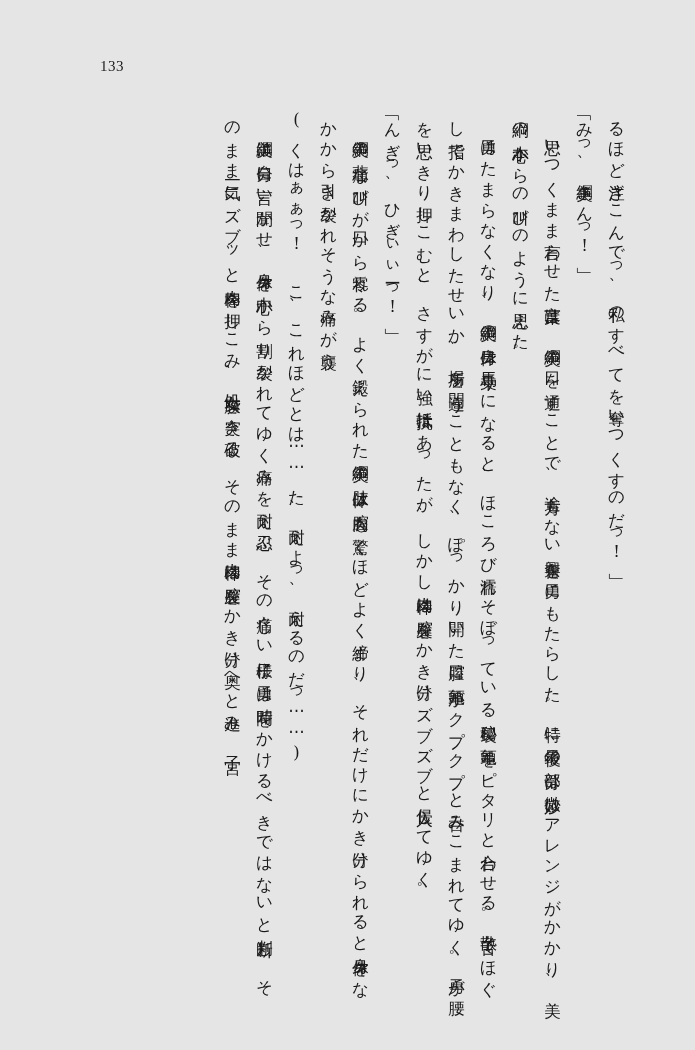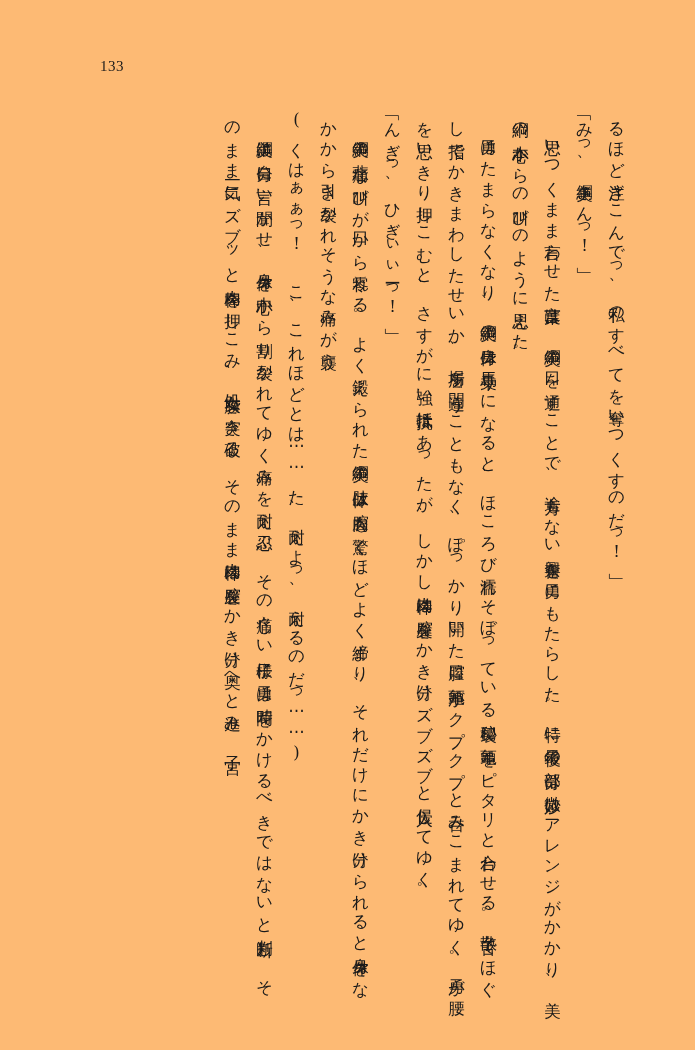--- a/index.html
+++ b/index.html
@@ -4,21 +4,21 @@
 <style>
   html, body {
     margin: 0;
     padding: 0;
     background: #ffffff;
   }
   .page {
     position: relative;
     width: 695px;
     height: 1050px;
-    background: #fdba74;
+    background: #e5e5e5;
     overflow: hidden;
     font-family: "DejaVu Serif", "Liberation Serif", serif;
     color: #1a1a1a;
   }
   .page-number {
     position: absolute;
     top: 58px;
     left: 100px;
     font-size: 15px;
     letter-spacing: 0.5px;

